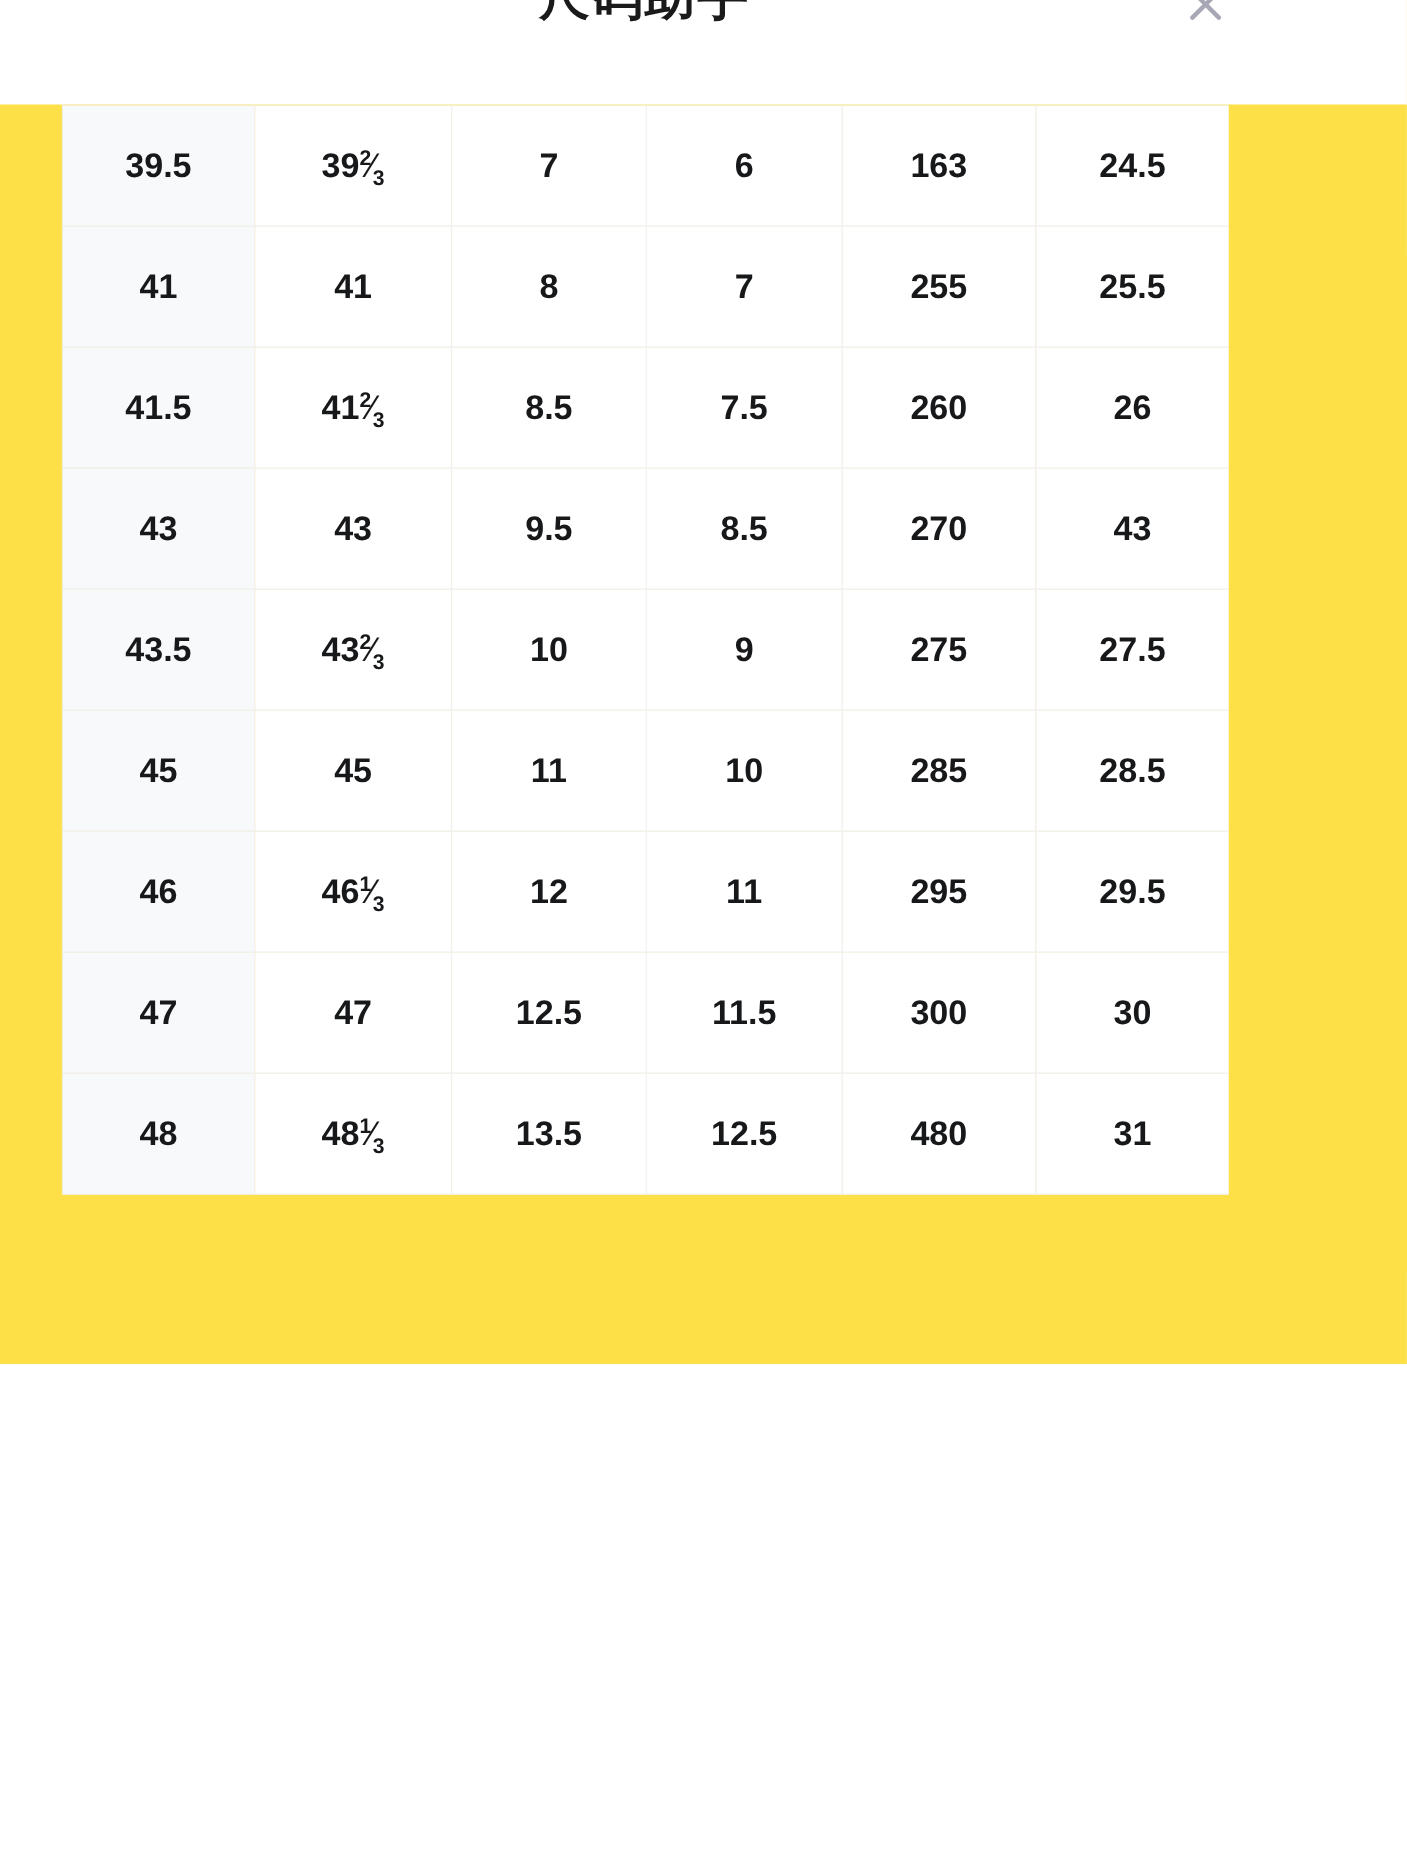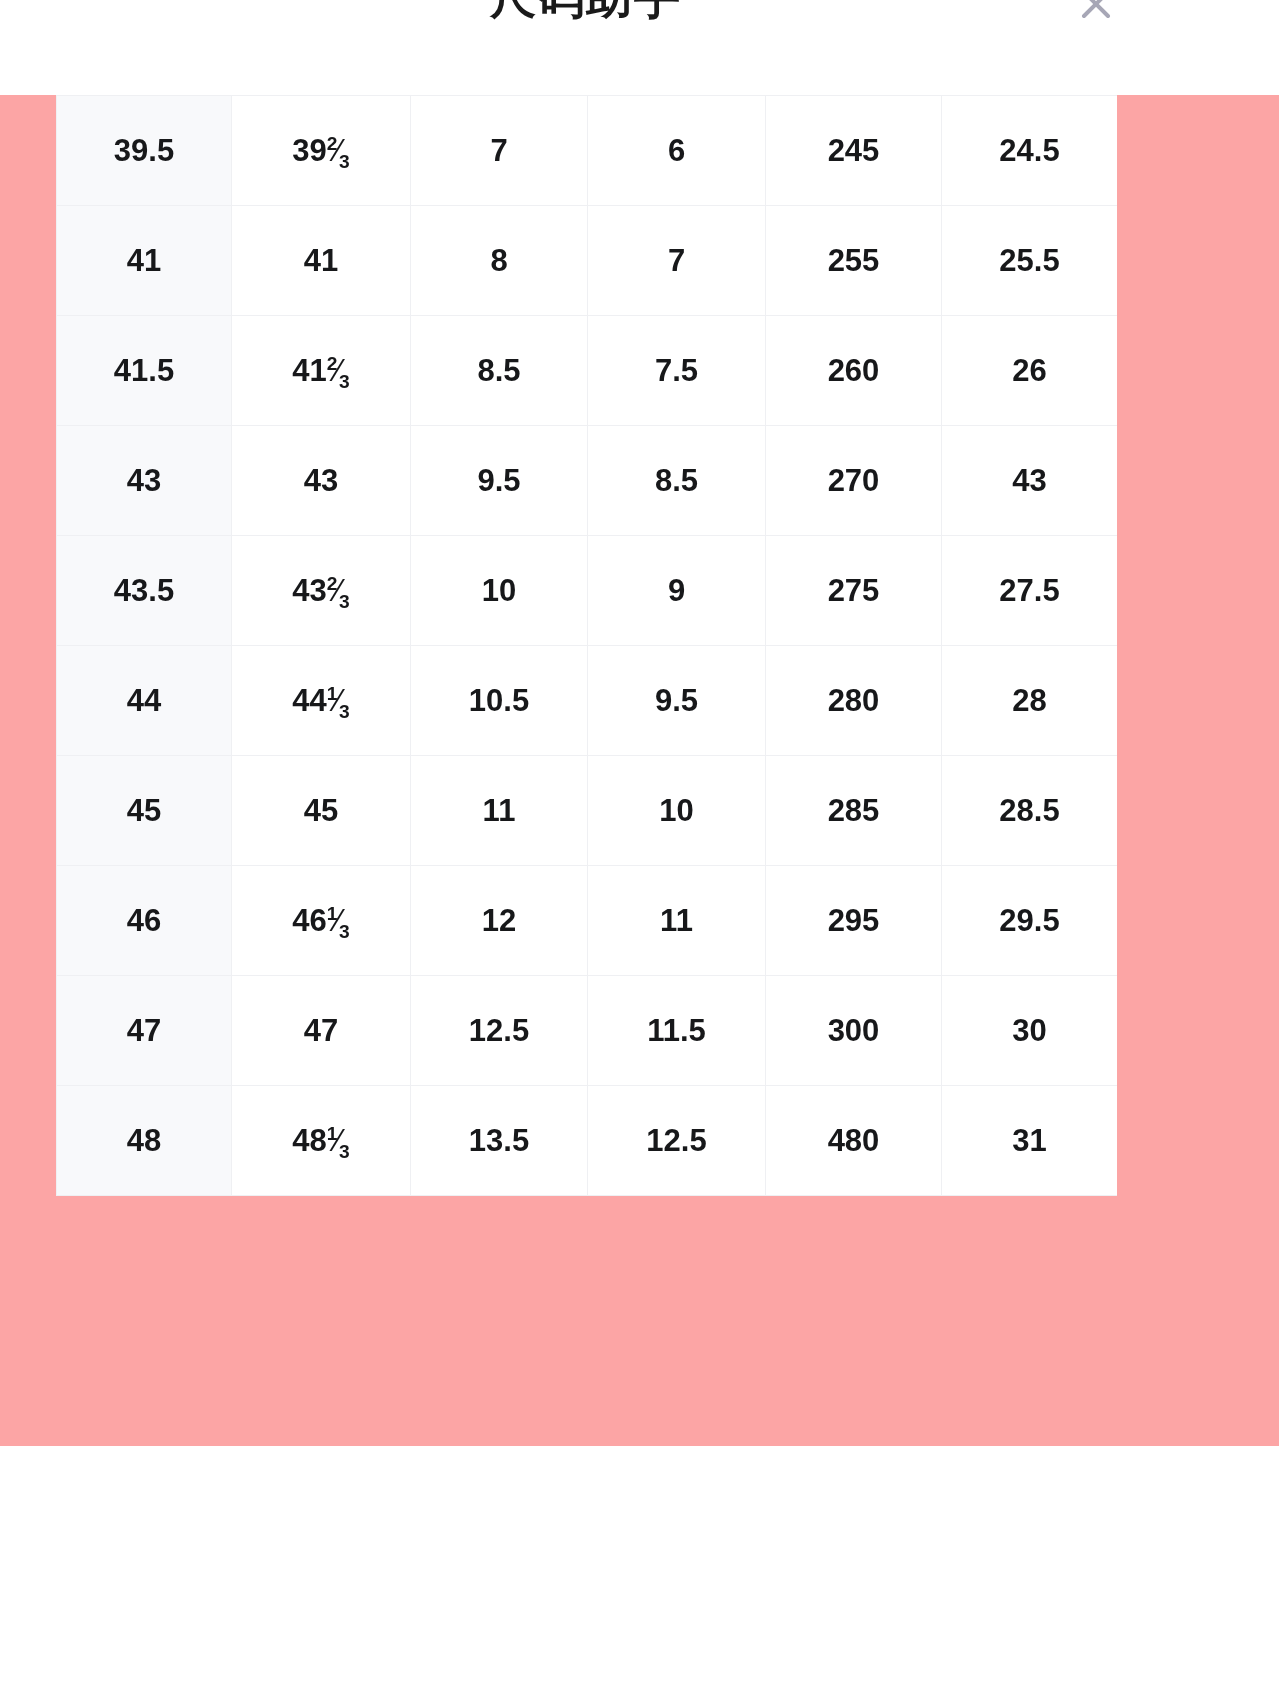--- a/index.html
+++ b/index.html
@@ -10,22 +10,22 @@
   body {
     width: 1279px;
     height: 1698px;
     overflow: hidden;
     font-family: "Liberation Sans", "DejaVu Sans", sans-serif;
     -webkit-font-smoothing: antialiased;
   }
   .page {
     position: relative;
     width: 1279px;
-    height: 1446px;
-    background: #fca5a5;
+    height: 1240px;
+    background: #fde047;
     overflow: hidden;
   }
 
   
   .header {
     position: absolute;
     left: 0;
     top: 0;
     width: 1279px;
     height: 95px;
@@ -158,21 +158,21 @@
         <col class="c3">
           <col class="c4">
           <col class="c5">
       </colgroup>
       <tbody id="table-body">
           <tr>
             <td class="first-col">39.5</td>
             <td><span class="frac">39<sup>2</sup><span class="slash">⁄</span><sub>3</sub></span></td>
             <td>7</td>
             <td>6</td>
-            <td>245</td>
+            <td>163</td>
             <td>24.5</td>
           </tr>
           <tr>
             <td class="first-col">41</td>
             <td><span class="frac">41</span></td>
             <td>8</td>
             <td>7</td>
             <td>255</td>
             <td>25.5</td>
           </tr>
@@ -194,28 +194,20 @@
           </tr>
           <tr>
             <td class="first-col">43.5</td>
             <td><span class="frac">43<sup>2</sup><span class="slash">⁄</span><sub>3</sub></span></td>
             <td>10</td>
             <td>9</td>
             <td>275</td>
             <td>27.5</td>
           </tr>
           <tr>
-            <td class="first-col">44</td>
-            <td><span class="frac">44<sup>1</sup><span class="slash">⁄</span><sub>3</sub></span></td>
-            <td>10.5</td>
-            <td>9.5</td>
-            <td>280</td>
-            <td>28</td>
-          </tr>
-          <tr>
             <td class="first-col">45</td>
             <td><span class="frac">45</span></td>
             <td>11</td>
             <td>10</td>
             <td>285</td>
             <td>28.5</td>
           </tr>
           <tr>
             <td class="first-col">46</td>
             <td><span class="frac">46<sup>1</sup><span class="slash">⁄</span><sub>3</sub></span></td>

